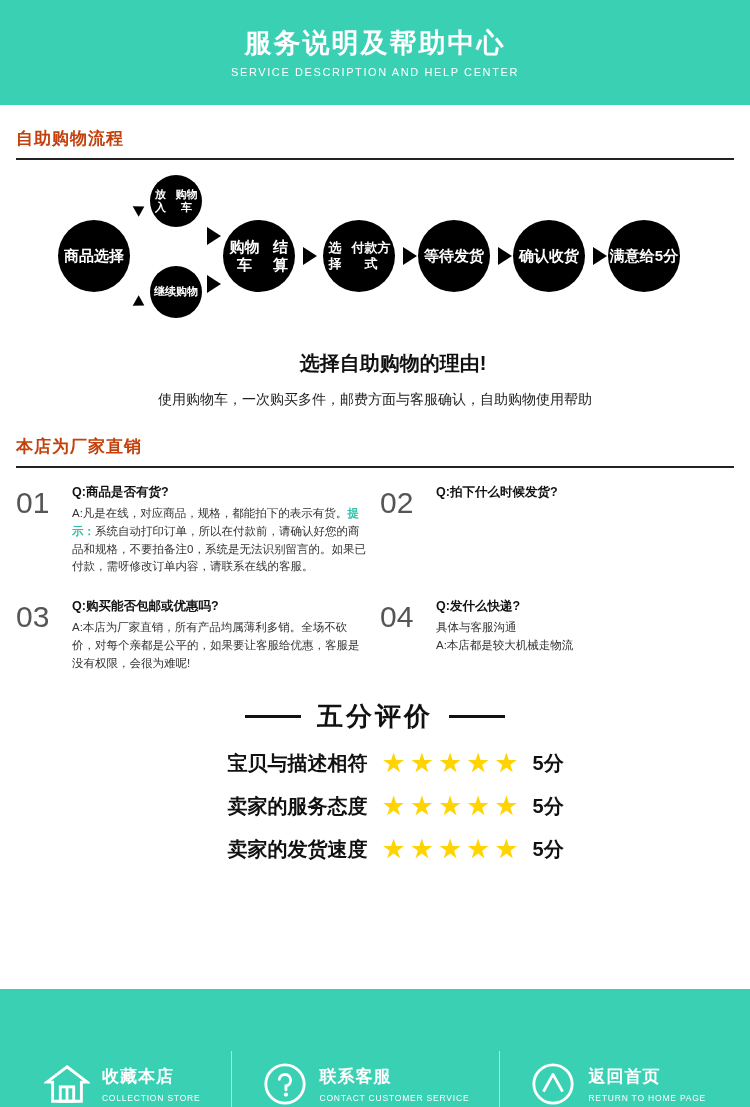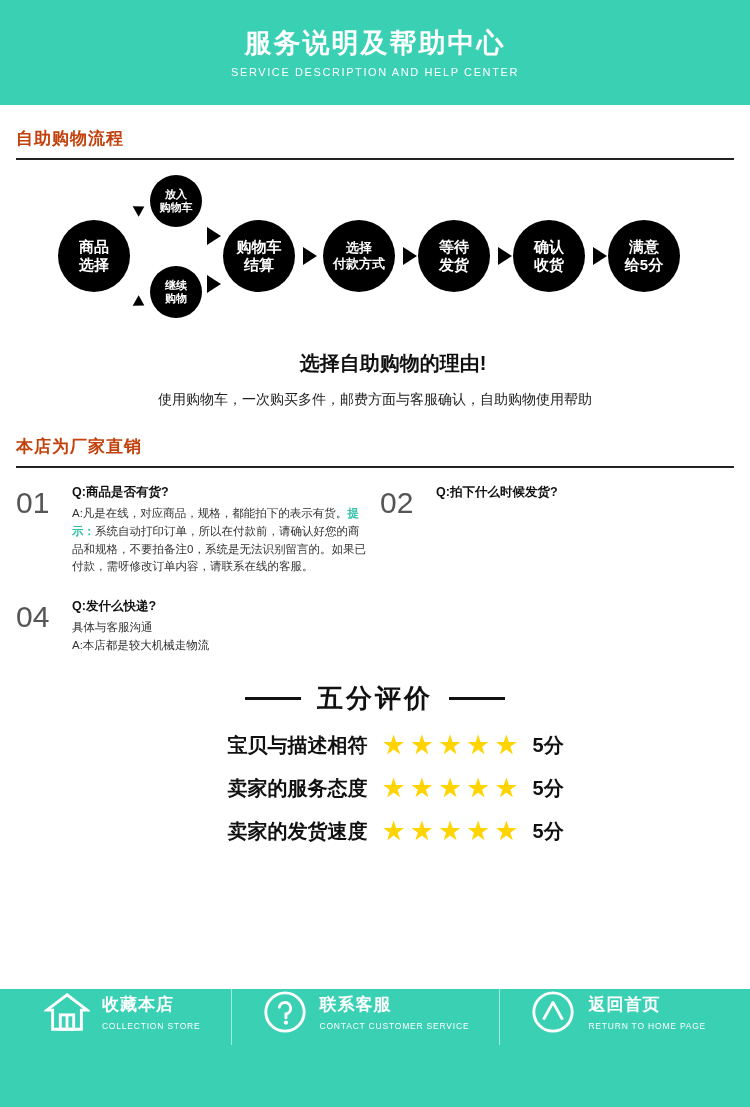--- a/index.html
+++ b/index.html
@@ -57,21 +57,21 @@
     position: relative;
     height: 180px;
     margin-top: 6px;
   }
   .circle {
     position: absolute;
     background: #000;
     color: #fff;
     border-radius: 50%;
     display: flex;
-    flex-direction: column;
+    flex-direction: row;
     align-items: center;
     justify-content: center;
     text-align: center;
     font-weight: bold;
     line-height: 1.2;
   }
   .c-big { width: 72px; height: 72px; font-size: 15px; }
   .c-small { width: 52px; height: 52px; font-size: 11px; }
   .arrow {
     position: absolute;
@@ -176,21 +176,21 @@
     width: 50px;
   }
 
   
   .footer {
     position: absolute;
     left: 0; right: 0; bottom: 0;
     height: 118px;
     background: #3ad0b4;
     display: flex;
-    align-items: flex-start;
+    align-items: flex-end;
     justify-content: center;
   }
   .foot-item {
     display: flex;
     align-items: center;
     gap: 12px;
     padding: 0 30px;
   }
   .foot-divider { width: 1px; height: 56px; background: rgba(255,255,255,.55); }
   .foot-text-cn {
@@ -297,20 +297,29 @@
       </div>
     </div>
 
     <div class="faq-item">
       <div class="faq-num">02</div>
       <div class="faq-body">
         <div class="faq-q">Q:拍下什么时候发货?</div>
       </div>
     </div>
 
+    <div class="faq-item" style="margin-top:12px;">
+      <div class="faq-num">03</div>
+      <div class="faq-body">
+        <div class="faq-q">Q:购买能否包邮或优惠吗?</div>
+        <div class="faq-a">
+          <span>A:本店为厂家直销，所有产品均属薄利多销。全场不砍价，对每个亲都是公平的，如果要让客服给优惠，客服是没有权限，会很为难呢!</span>
+        </div>
+      </div>
+    </div>
 
     <div class="faq-item" style="margin-top:12px;">
       <div class="faq-num">04</div>
       <div class="faq-body">
         <div class="faq-q">Q:发什么快递?</div>
         <div class="faq-a">
           <div>具体与客服沟通</div>
           <div>A:本店都是较大机械走物流</div>
         </div>
       </div>

